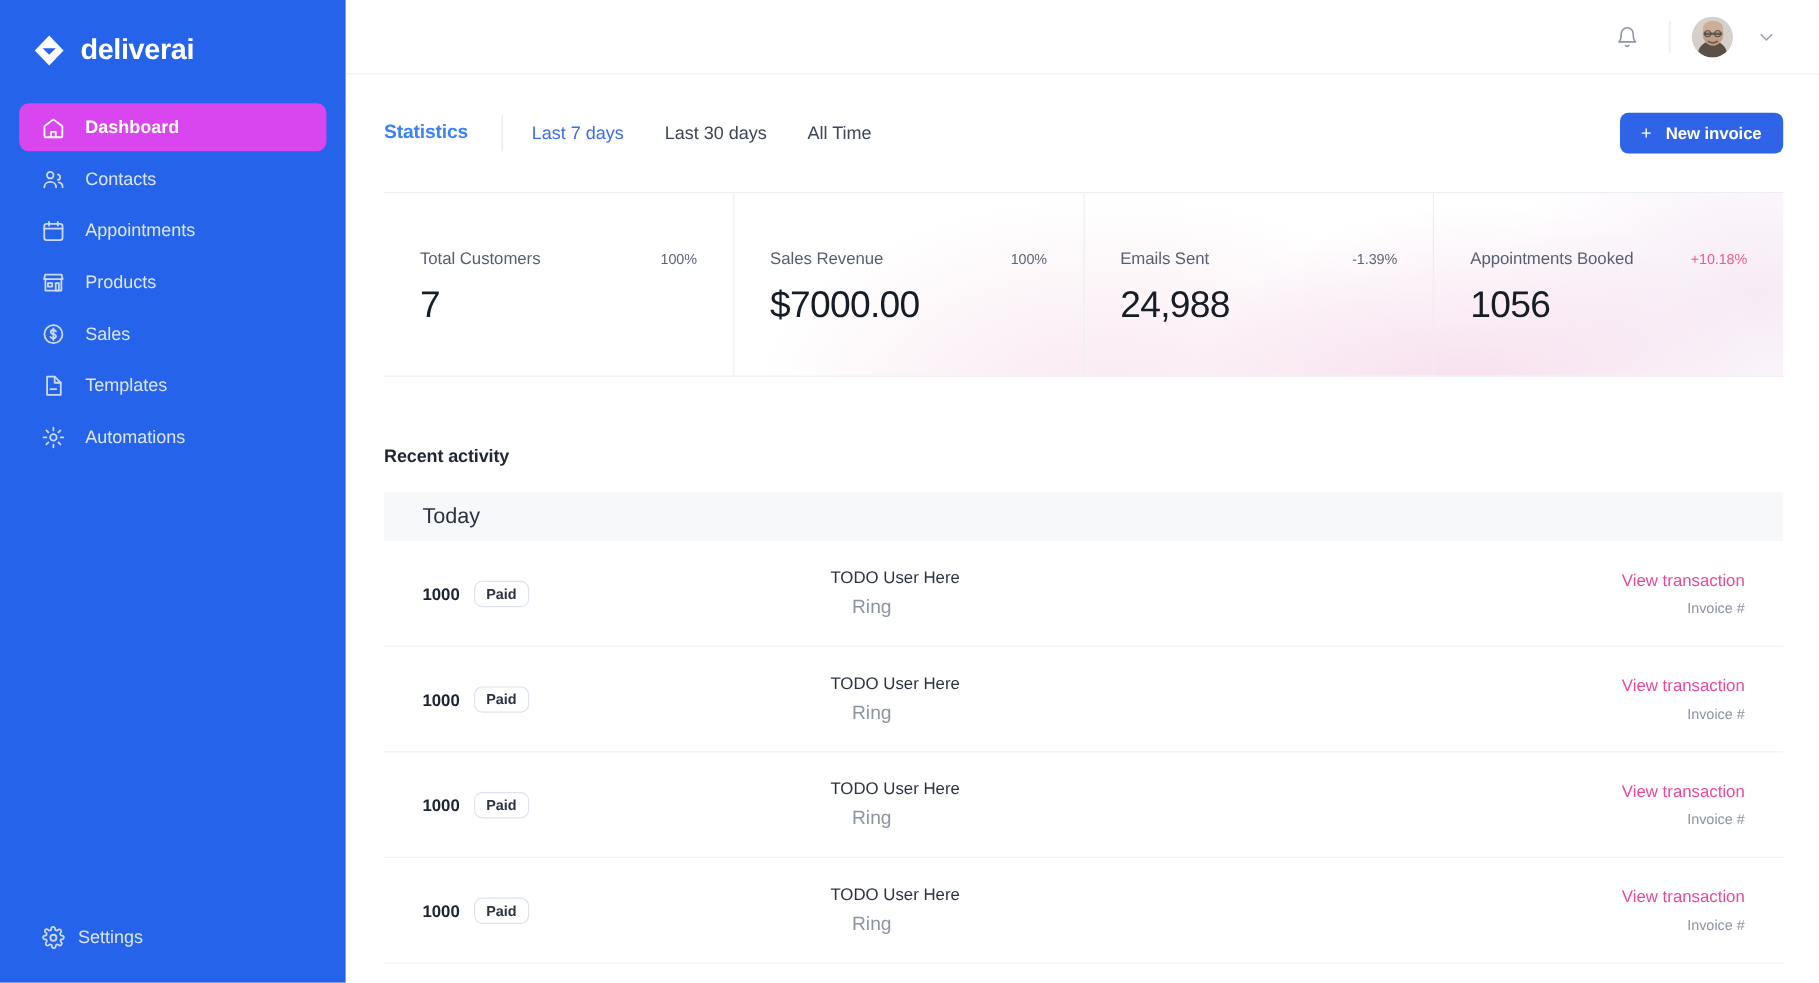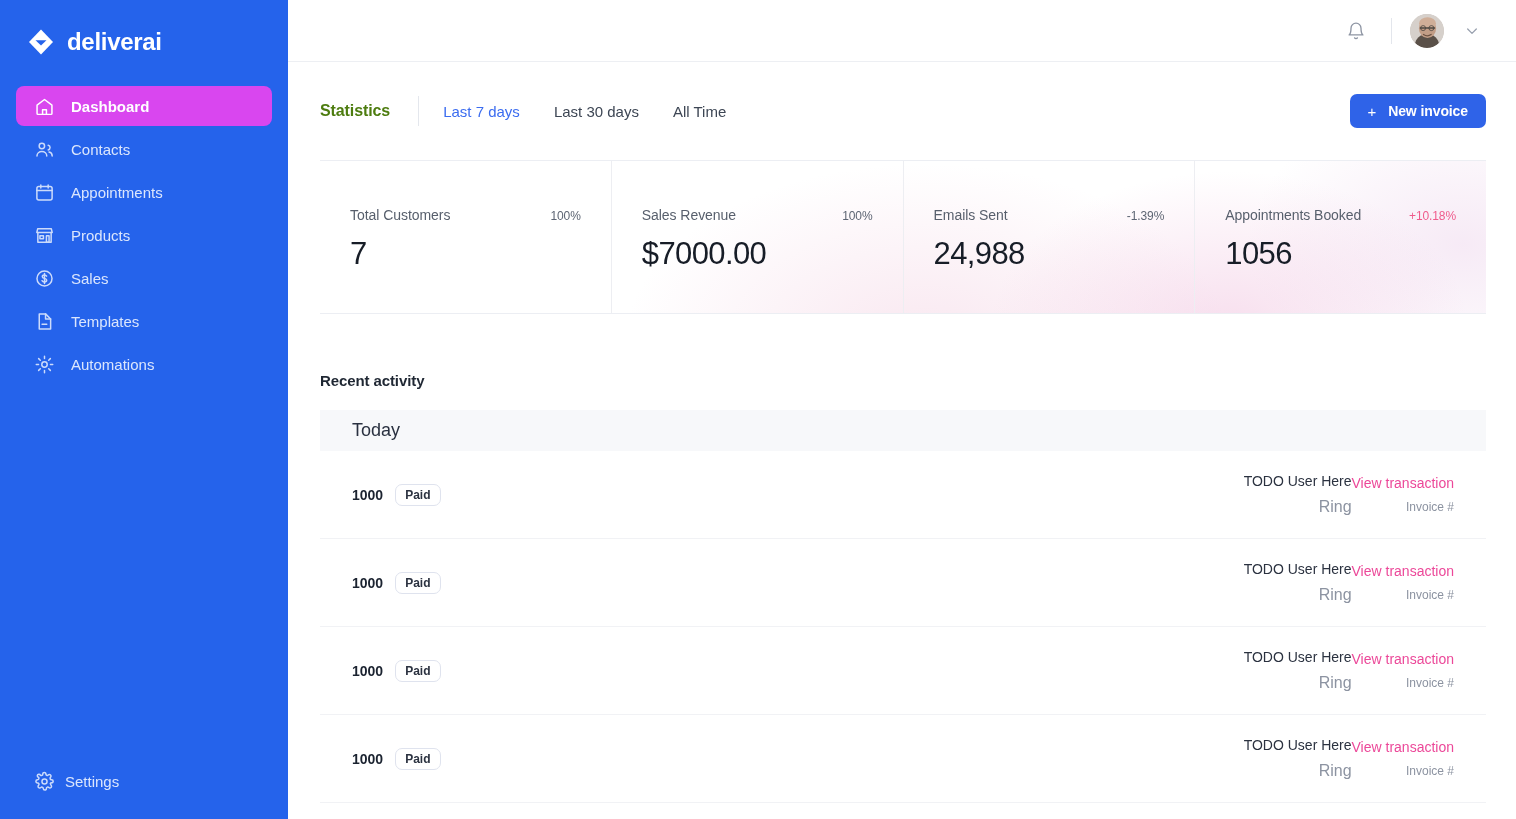--- a/index.html
+++ b/index.html
@@ -61,21 +61,21 @@
   }
   .avatar svg { display:block; }
   .chev-btn { width: 28px; height: 28px; margin-left: 14px; display:flex; align-items:center; justify-content:center; cursor:pointer;}
 
   
   .stats-head {
     display: flex; align-items: center;
     padding: 0 30px 0 32px;
     height: 98px;
   }
-  .stats-title { font-size: 16px; font-weight: 600; color: #4d7c0f; letter-spacing: -0.1px; }
+  .stats-title { font-size: 16px; font-weight: 600; color: #3b82f6; letter-spacing: -0.1px; }
   .stats-sep { width: 1px; height: 30px; background: #e4e7ed; margin: 0 24px 0 28px; }
   .tabs { display: flex; align-items: center; gap: 34px; }
   .tab { font-size: 15px; color: #3d4654; cursor: pointer; }
   .tab.active { color: #3b6cf0; }
   .newinv-wrap { margin-left: auto; }
   .btn-newinvoice {
     display: inline-flex; align-items: center; gap: 12px;
     background: #2f63e8; color: #fff;
     border: none; border-radius: 7px;
     height: 34px; padding: 0 18px;
@@ -126,21 +126,20 @@
   .table-group-head {
     background: #f7f8fa;
     height: 41px; display: flex; align-items: center;
     padding-left: 32px;
     font-size: 18px; color: #2a3140; font-weight: 400;
   }
   .row {
     display: flex; align-items: center;
     height: 88px; padding: 0 32px 0 32px;
     border-bottom: 1px solid #f1f2f5;
-    text-align: right;
   }
   .cell-amount { display: flex; align-items: center; gap: 12px; width: 340px; flex: 0 0 340px; }
   .amount { font-size: 14px; font-weight: 700; color: #1b2330; }
   .badge {
     border: 1px solid #dfe3ee; border-radius: 7px;
     padding: 4px 9px; font-size: 12px; font-weight: 700;
     color: #2b3240; background: #fff; line-height: 1;
   }
   .cell-user { flex: 1 1 auto; display: flex; flex-direction: column; gap: 9px; }
   .user-name { font-size: 14px; color: #2b3240; }

